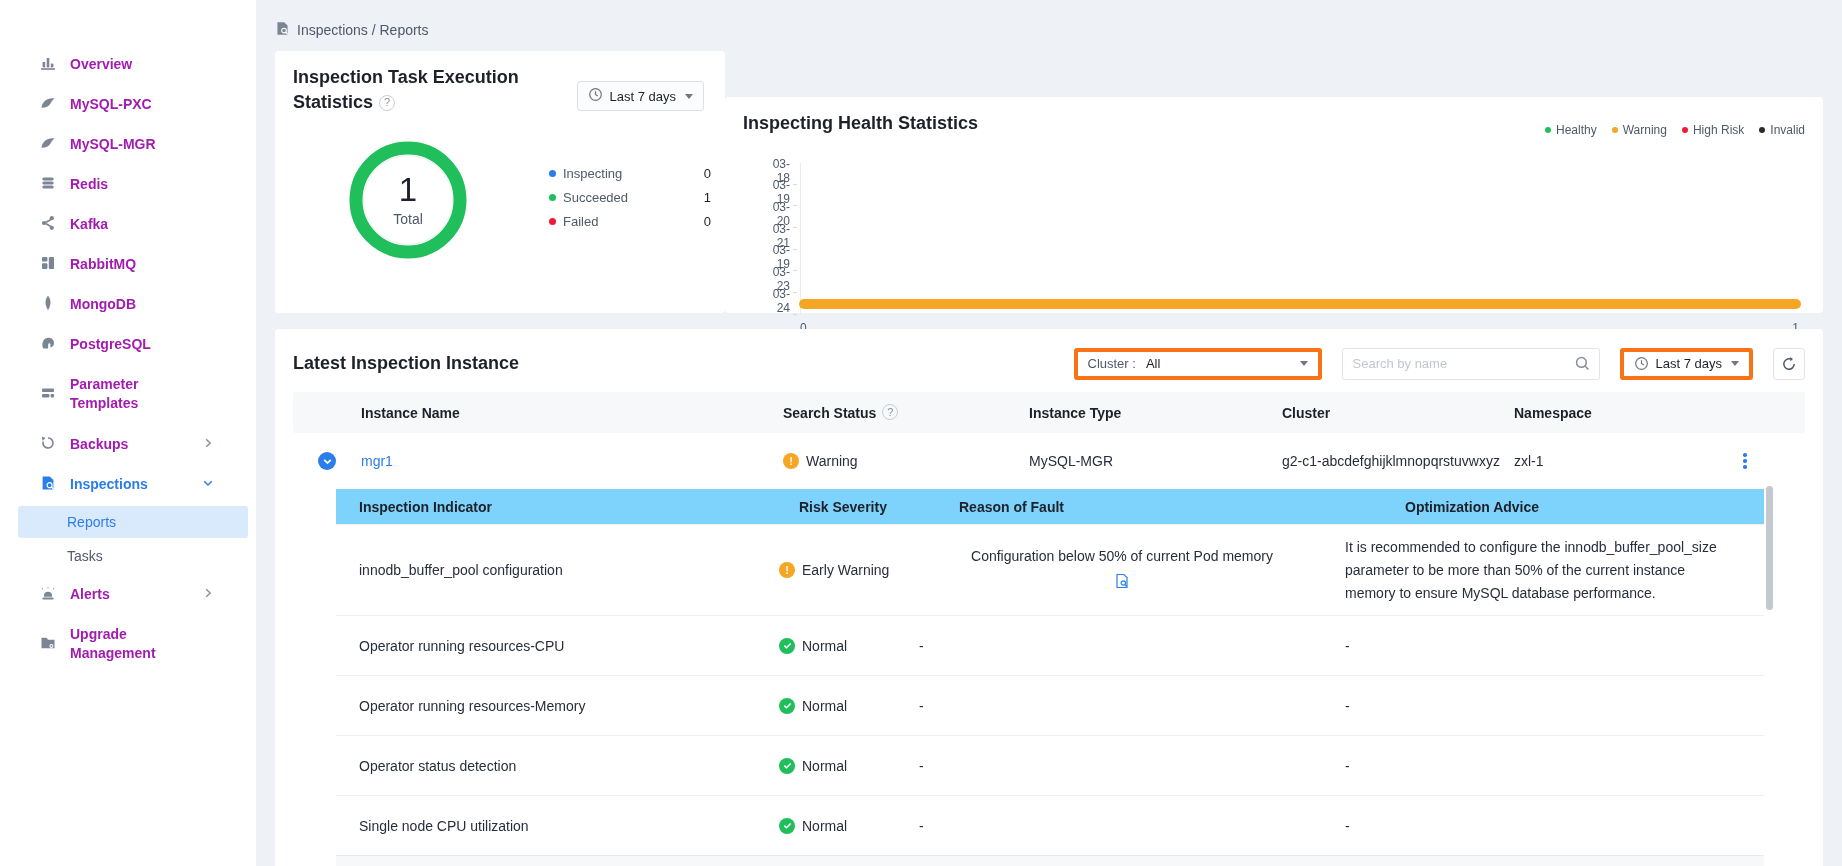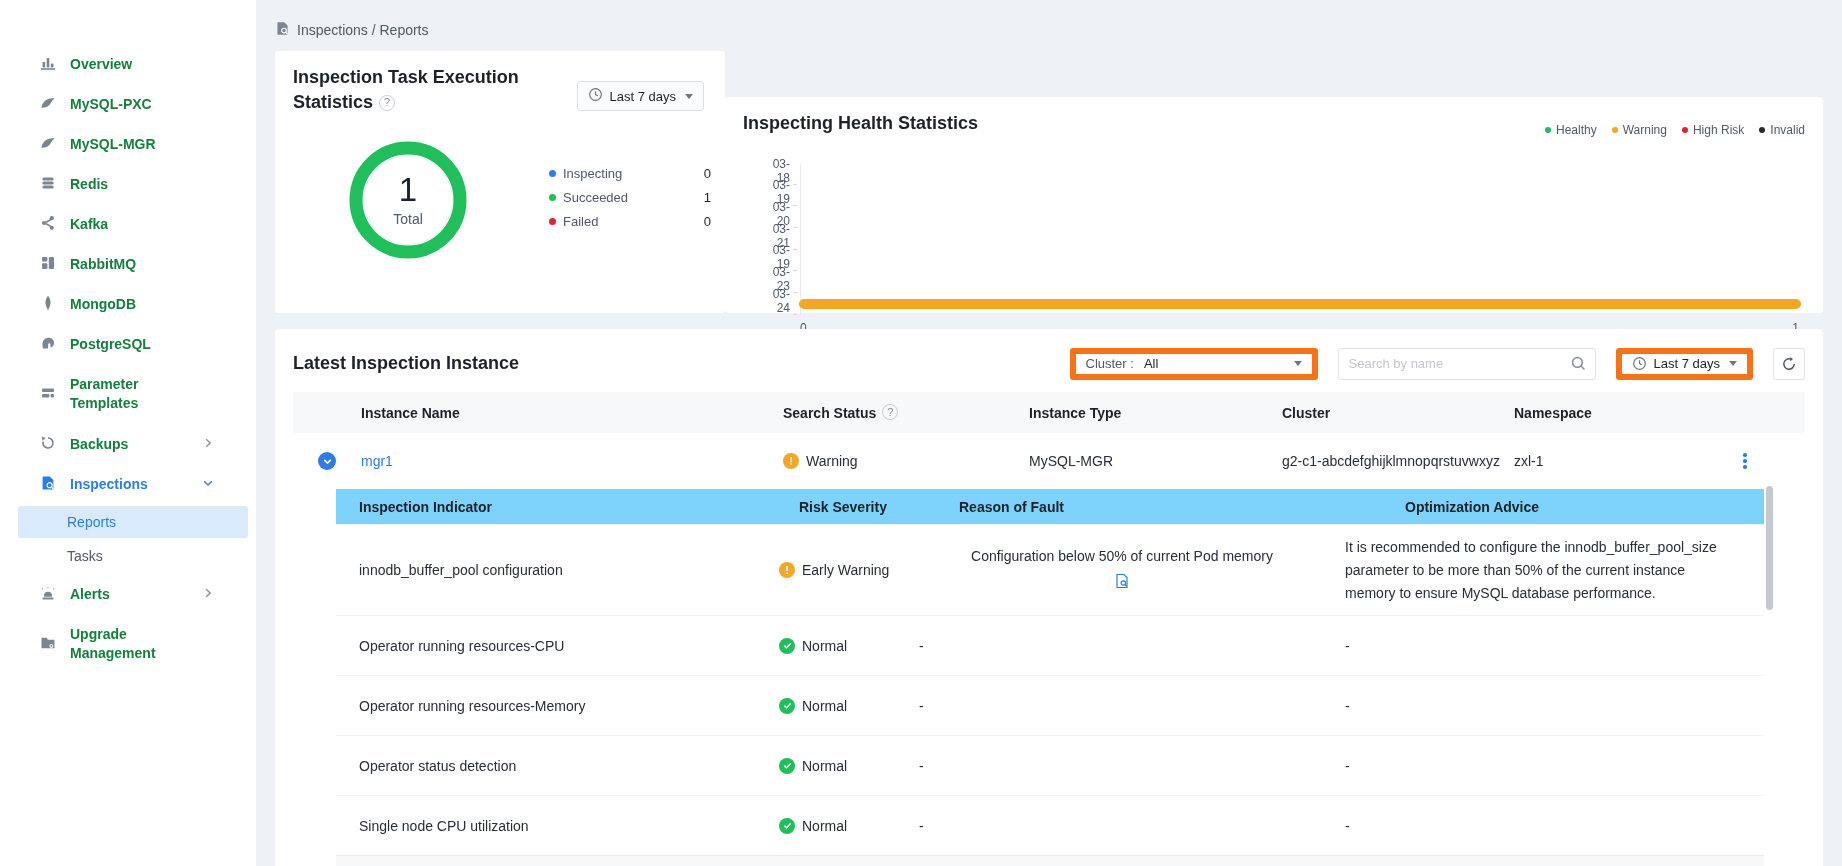--- a/index.html
+++ b/index.html
@@ -3,21 +3,21 @@
 <meta charset="utf-8">
 <style>
   * { margin:0; padding:0; box-sizing:border-box; }
   html,body { width:1842px; height:866px; overflow:hidden; }
   body { font-family:"Liberation Sans", sans-serif; background:#eef1f6; color:#272e3b; }
   #app { display:flex; width:1842px; height:866px; }
 
   
   .sidebar { width:256px; background:#fff; flex-shrink:0; padding-top:44px; height:100%; }
   .side-item { height:40px; display:flex; align-items:center; padding:0 22px 0 40px; gap:14px;
-               font-size:14px; color:#15803d; font-weight:600; cursor:pointer; }
+               font-size:14px; color:#a21caf; font-weight:600; cursor:pointer; }
   .side-item.two-line { height:60px; }
   .side-item .lbl { flex:1; line-height:19px; max-width:118px; }
   .side-item svg { flex-shrink:0; fill:#7b8694; }
   .side-item .chev svg { fill:none; stroke:#86909c; }
   .side-item.active-parent { color:#2b7de9; }
   .side-item.active-parent svg { fill:#2b7de9; }
   .side-item.active-parent .chev svg { stroke:#2b7de9; fill:none; }
   .sub-item { height:32px; display:flex; align-items:center; margin:2px 8px 2px 18px; padding-left:49px;
               font-size:14px; color:#515a6e; border-radius:3px; cursor:pointer; font-weight:400; }
   .sub-item.selected { background:#d9eafd; color:#2b7de9; }
@@ -62,21 +62,21 @@
   .htick { width:4px; height:1px; background:#d6dae0; margin-left:3px; flex-shrink:0; }
   .hplot { flex:1; position:relative; height:100%; }
   .hbar { position:absolute; left:2px; top:50%; transform:translateY(-50%); height:10px; border-radius:5px; width:0; }
   .hxlabels { position:absolute; left:40px; right:0; top:158px; display:flex; justify-content:space-between;
               font-size:12px; color:#4e5969; }
 
   
   .card.latest { margin-top:16px; height:546px; overflow:hidden; }
   .latest-head { display:flex; align-items:center; padding:18px 18px 0; height:51px; }
   .controls { margin-left:auto; display:flex; align-items:center; gap:20px; }
-  .select-box { height:32px; display:flex; align-items:center; background:#fff; border:6px solid #f97316;
+  .select-box { height:32px; display:flex; align-items:center; background:#fff; border:4px solid #f97316;
                 border-radius:3px; font-size:13px; color:#1d2129; padding:0 10px; cursor:pointer; }
   .cluster-select { width:248px; }
   .cluster-select .flabel { color:#4e5969; margin-right:10px; }
   .cluster-select .caret { margin-left:auto; }
   .search-wrap { position:relative; width:258px; }
   .search-input { width:100%; height:32px; border:1px solid #e0e3e8; border-radius:3px; padding:0 32px 0 10px;
                   font-size:13px; color:#1d2129; font-family:"Liberation Sans",sans-serif; outline:none; }
   .search-input::placeholder { color:#c2c7cf; }
   .search-ico { position:absolute; right:9px; top:7px; }
   .icon-btn { width:32px; height:32px; border:1px solid #e0e3e8; border-radius:3px; background:#fff;

